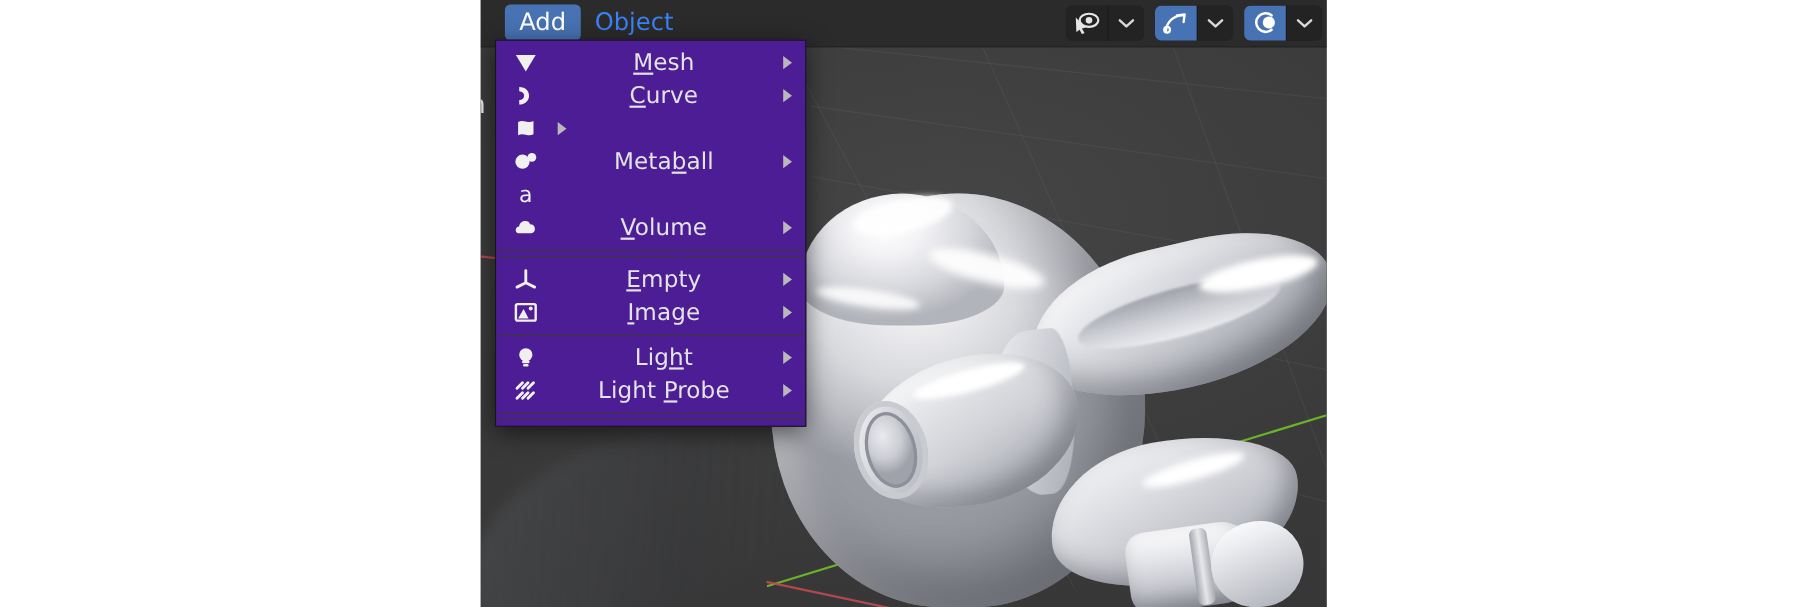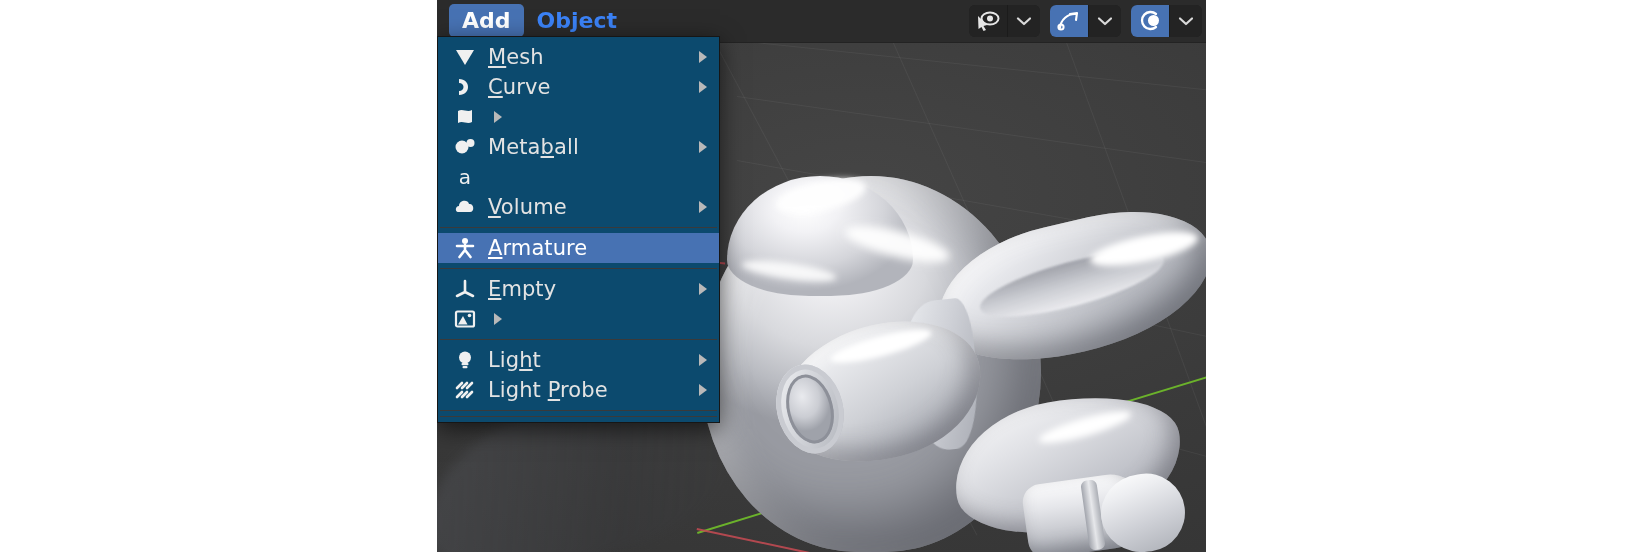--- a/index.html
+++ b/index.html
@@ -226,21 +226,21 @@
   }
 
   
   #header {
     position: absolute;
     left: 0; top: 0;
     width: 769px; height: 42px;
     background: #2b2b2b;
     border-bottom: 1px solid #232323;
   }
-  .menu-tabs { position: absolute; left: 12px; top: 4px; display: flex; font-weight: bold; }
+  .menu-tabs { position: absolute; left: 22px; top: 4px; display: flex; }
   .menu-tab {
     height: 33px;
     line-height: 33px;
     padding: 0 13px;
     color: #3b82f6;
     font-size: 22px;
     border-radius: 5px;
     cursor: default;
     white-space: nowrap;
   }
@@ -267,27 +267,28 @@
     width: 32px;
     display: flex; align-items: center; justify-content: center;
     background: #232323;
     cursor: default;
   }
   .sep-v { width: 1px; background: #1b1b1b; }
 
   
   #addmenu {
     position: absolute;
-    left: 0px; top: 36px;
+    left: 13px; top: 36px;
     width: 281px;
-    background: #0c4a6e;
+    background: #4c1d95;
     border: 1px solid #161616;
     box-shadow: 0 6px 22px rgba(0,0,0,.6);
     padding: 5px 0 0 0;
     z-index: 30;
+    text-align: center;
   }
   .mi {
     height: 30px;
     display: flex;
     align-items: center;
     padding: 0 8px 0 12px;
     color: #e3e3e3;
     font-size: 21px;
     cursor: default;
     position: relative;
@@ -493,29 +494,20 @@
             <path d="M4 15 C1 15 1 9 5 9 C5 3 14 2 15 7 C20 6 21 15 16 15 Z" fill="#f0f0f0"></path>
           </svg>
         </span>
         <span class="lbl"><u>V</u>olume</span>
         <span class="arw"></span>
       </div>
 
 
       <div class="msep"></div>
 
-      <div class="mi sel">
-        <span class="ico">
-          <svg width="22" height="22" viewBox="0 0 22 22">
-            <circle cx="11" cy="4" r="3" fill="#ffffff"></circle>
-            <path d="M3 9 L19 9 M11 8 L11 14 M11 13 L5.5 20 M11 13 L16.5 20" stroke="#ffffff" stroke-width="2.6" stroke-linecap="round" fill="none"></path>
-          </svg>
-        </span>
-        <span class="lbl"><u>A</u>rmature</span>
-      </div>
 
 
       <div class="msep"></div>
 
       <div class="mi">
         <span class="ico">
           <svg width="22" height="20" viewBox="0 0 22 20">
             <path d="M11 2 L11 13 M11 13 L19 17 M11 13 L3 17" stroke="#f0f0f0" stroke-width="2.6" stroke-linecap="round" fill="none"></path>
           </svg>
         </span>
@@ -524,20 +516,21 @@
       </div>
 
       <div class="mi">
         <span class="ico">
           <svg width="22" height="20" viewBox="0 0 22 20">
             <rect x="2" y="2.5" width="18" height="15" rx="1.5" fill="none" stroke="#f0f0f0" stroke-width="2.2"></rect>
             <path d="M4 15.5 L9 7 L13.5 15.5 Z" fill="#f0f0f0"></path>
             <circle cx="15.5" cy="6.5" r="1.8" fill="#f0f0f0"></circle>
           </svg>
         </span>
+        <span class="lbl"><u>I</u>mage</span>
         <span class="arw"></span>
       </div>
 
       <div class="msep"></div>
 
       <div class="mi">
         <span class="ico">
           <svg width="22" height="20" viewBox="0 0 22 20">
             <circle cx="11" cy="7.5" r="6" fill="#f0f0f0"></circle>
             <rect x="7.5" y="13" width="7" height="2.2" rx="1" fill="#f0f0f0"></rect>

